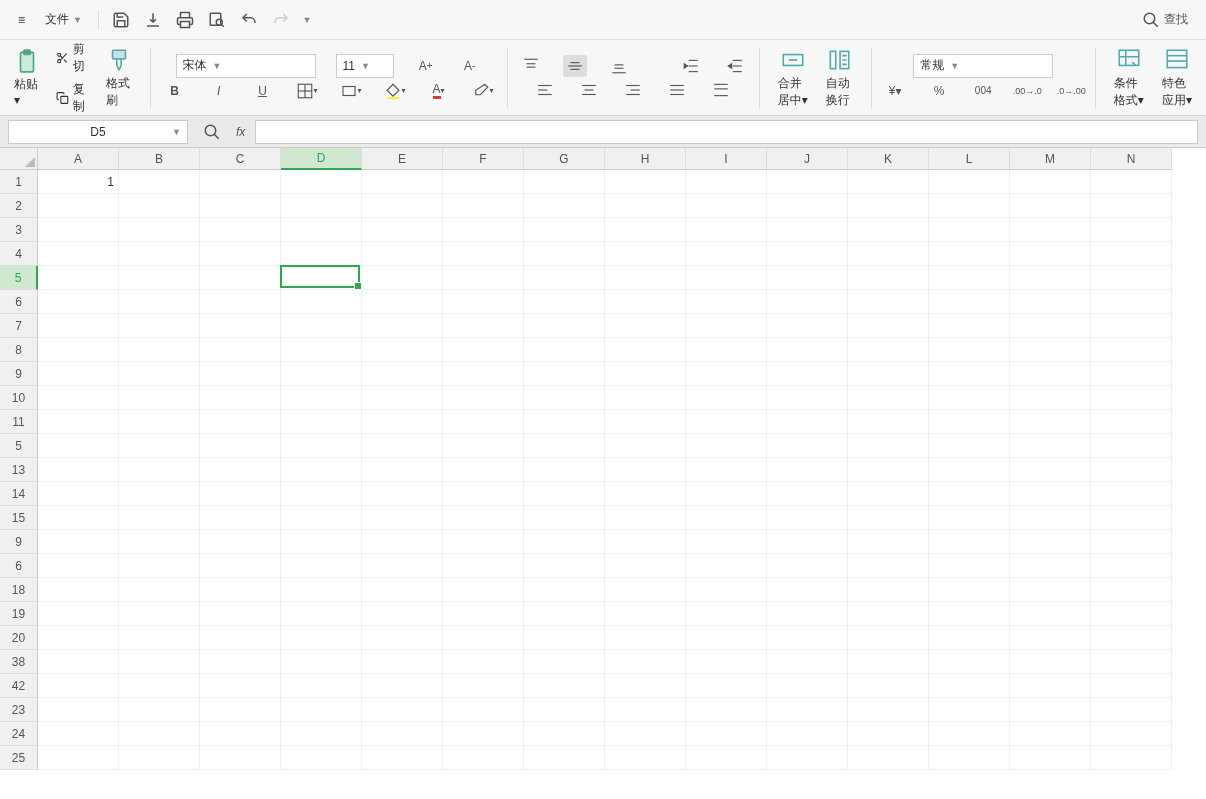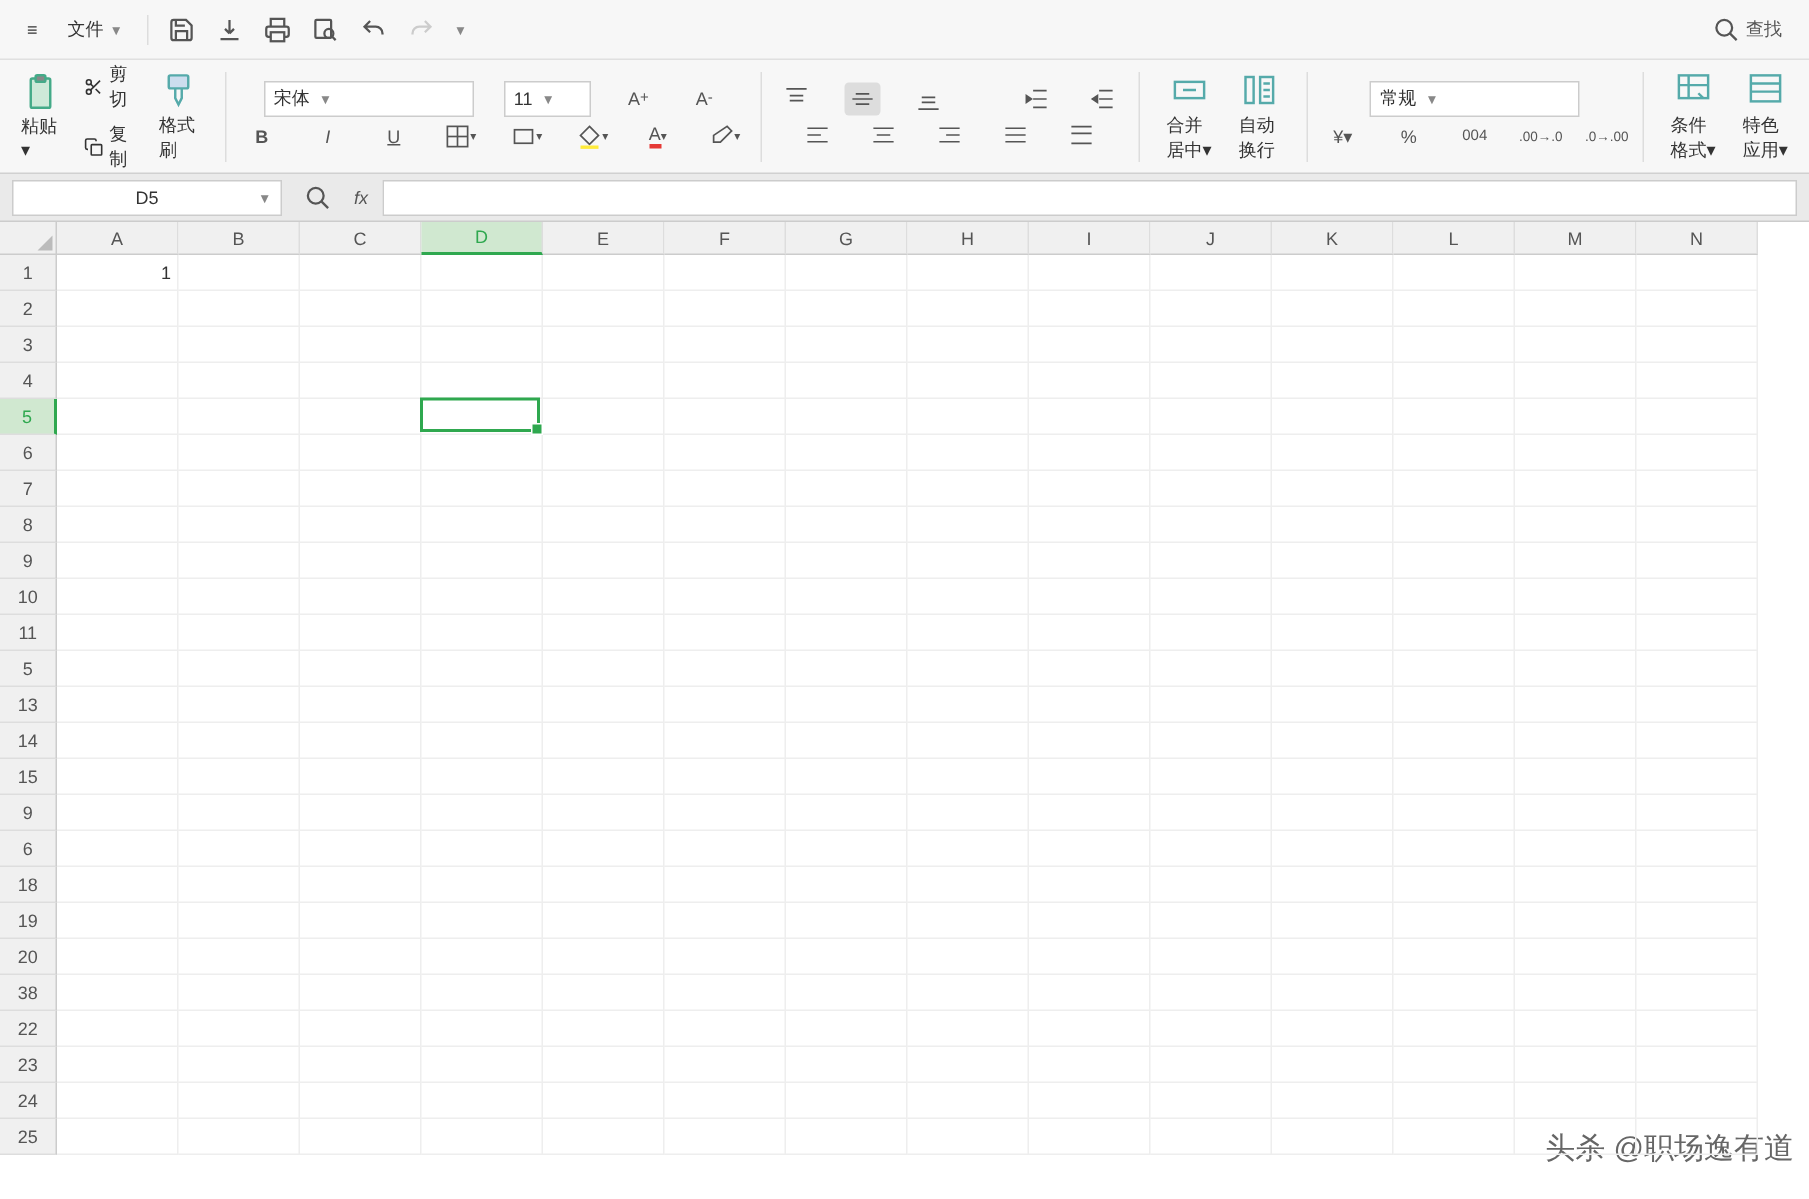--- a/index.html
+++ b/index.html
@@ -340,21 +340,20 @@
         <circle cx="10" cy="10" r="7"></circle>
         <line x1="21" y1="21" x2="15" y2="15"></line>
       </svg>
     </div>
   <div style="font-style:italic;color:#555">fx</div>
   <input class="fx-input" type="text" style="">
 </div>
 
 <div class="sheet" id="sheet">
   <div class="corner"></div>
-  <div class="watermark">头杀 @职场逸有道</div>
 <div class="col-h" style="left: 38px; width: 81px;">A</div>
     <div class="col-h" style="left: 119px; width: 81px;">B</div>
     <div class="col-h" style="left: 200px; width: 81px;">C</div>
     <div class="col-h sel" style="left: 281px; width: 81px;">D</div>
     <div class="col-h" style="left: 362px; width: 81px;">E</div>
     <div class="col-h" style="left: 443px; width: 81px;">F</div>
     <div class="col-h" style="left: 524px; width: 81px;">G</div>
     <div class="col-h" style="left: 605px; width: 81px;">H</div>
     <div class="col-h" style="left: 686px; width: 81px;">I</div>
     <div class="col-h" style="left: 767px; width: 81px;">J</div>
@@ -376,21 +375,21 @@
     <div class="row-h" style="top: 286px;">5</div>
     <div class="row-h" style="top: 310px;">13</div>
     <div class="row-h" style="top: 334px;">14</div>
     <div class="row-h" style="top: 358px;">15</div>
     <div class="row-h" style="top: 382px;">9</div>
     <div class="row-h" style="top: 406px;">6</div>
     <div class="row-h" style="top: 430px;">18</div>
     <div class="row-h" style="top: 454px;">19</div>
     <div class="row-h" style="top: 478px;">20</div>
     <div class="row-h" style="top: 502px;">38</div>
-    <div class="row-h" style="top: 526px;">22</div>
+    <div class="row-h" style="top: 526px;">42</div>
     <div class="row-h" style="top: 550px;">23</div>
     <div class="row-h" style="top: 574px;">24</div>
     <div class="row-h" style="top: 598px;">25</div>
     <div class="cell" style="left: 38px; top: 22px; width: 81px;">1</div>
     <div class="cell" style="left: 38px; top: 46px; width: 81px;"></div>
     <div class="cell" style="left: 38px; top: 70px; width: 81px;"></div>
     <div class="cell" style="left: 38px; top: 94px; width: 81px;"></div>
     <div class="cell" style="left: 38px; top: 118px; width: 81px;"></div>
     <div class="cell" style="left: 38px; top: 142px; width: 81px;"></div>
     <div class="cell" style="left: 38px; top: 166px; width: 81px;"></div>

